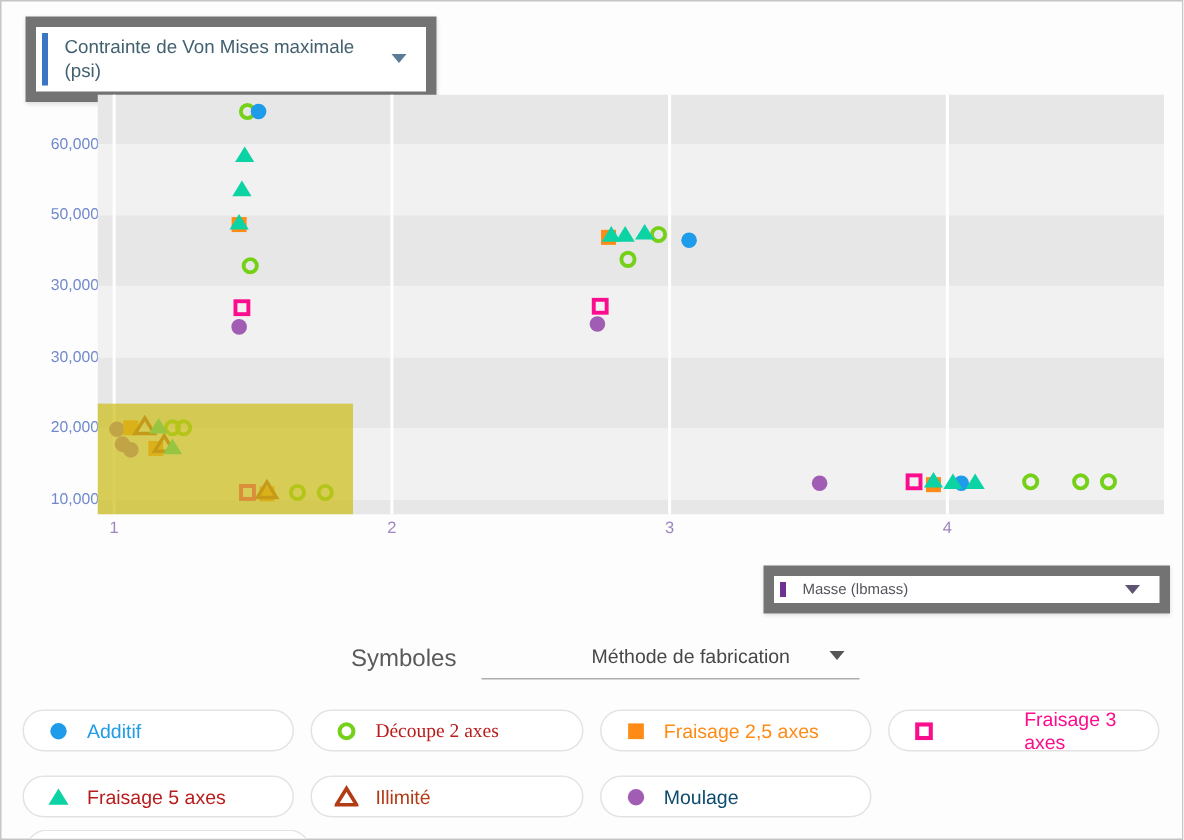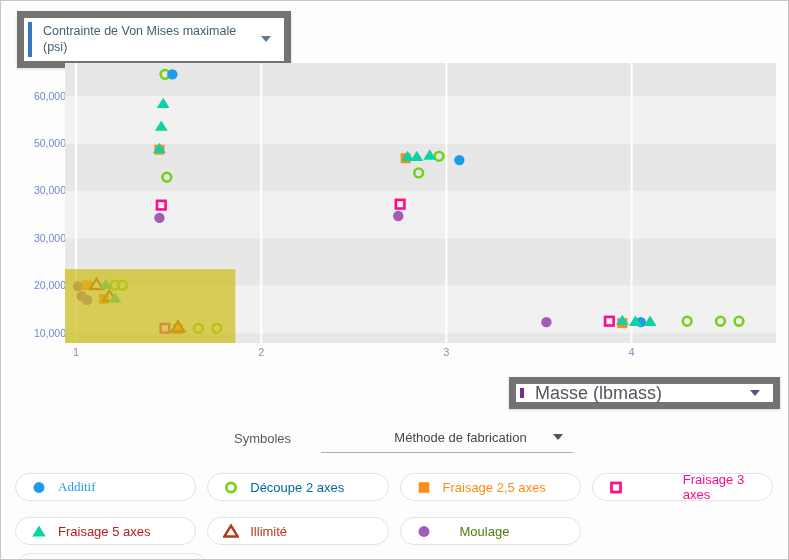--- a/index.html
+++ b/index.html
@@ -11,39 +11,39 @@
   
   .axis-select{
     position:absolute; box-sizing:border-box; background:#fff;
     border:7px solid #737373; box-shadow:0 1px 3px rgba(0,0,0,.14);
     display:flex; align-items:center;
   }
   .axis-select .accent{position:absolute; left:4px; top:4px; bottom:4px; width:4px;}
   .y-select{left:16px; top:10px; width:274px; min-height:42px; padding:5px 30px 5px 19px;}
   .y-select .lbl{font-size:12.5px; line-height:1.3; color:#42616f; width:220px;}
   .x-select{left:508px; top:376px; width:271px; height:32px; padding:0 30px 0 19px;}
-  .x-select .lbl{font-size:18px; color:#56555f;}
+  .x-select .lbl{font-size:10px; color:#56555f;}
   .caret{
     position:absolute; right:13px; top:50%; margin-top:-3px;
     width:0; height:0; border-left:5.5px solid transparent; border-right:5.5px solid transparent;
     border-top:6.5px solid #5b7b97;
   }
   .x-select .caret{border-top-color:#5c5470;}
   
   .plot-svg{position:absolute; left:64px; top:62px;}
   .ytick{
     position:absolute; left:0; width:65px; text-align:right;
     font-size:10.5px; color:#7088cc; height:13px; line-height:13px;
   }
   .xtick{
     position:absolute; top:344px; width:22px; text-align:center;
     font-size:11px; color:#9d86c2; height:14px; line-height:14px;
   }
   
-  .symbols-label{position:absolute; left:233px; top:430px; font-size:13px; color:#5a5a5a;}
+  .symbols-label{position:absolute; left:233px; top:430px; font-size:16px; color:#5a5a5a;}
   .symbols-select{
     position:absolute; left:320px; top:421px; width:252px; height:30px;
     border-bottom:1px solid #aeaeae; display:flex; align-items:center; justify-content:center;
   }
   .symbols-select .lbl{font-size:13px; color:#474747;padding-left:27px;}
   .symbols-select .caret{border-top-color:#555; right:10px;}
   
   .legend{
     position:absolute; left:14px; right:15px; top:472px;
     display:grid; grid-template-columns:repeat(4,1fr); column-gap:11px; row-gap:16px;
@@ -156,27 +156,27 @@
   <div class="symbols-select">
     <span class="lbl">Méthode de fabrication</span>
     <span class="caret"></span>
   </div>
 
   <div class="legend" id="legend">
       <div class="chip">
         <svg width="16" height="16">
           <circle cx="8" cy="8.5" r="5.460000000000001" fill="#1e9be9"></circle>
         </svg>
-        <span class="chip-label" style="color: rgb(30, 155, 233); font-family: Liberation Serif, serif;">Additif</span>
+        <span class="chip-label" style="color: rgb(30, 155, 233);">Additif</span>
       </div>
       <div class="chip">
         <svg width="16" height="16">
           <circle cx="8" cy="8.5" r="4.620000000000001" fill="none" stroke="#74d117" stroke-width="2.7300000000000004"></circle>
         </svg>
-        <span class="chip-label" style="color: #0369a1;">Découpe 2 axes</span>
+        <span class="chip-label" style="color: #b91c1c; font-family: Liberation Serif, serif;">Découpe 2 axes</span>
       </div>
       <div class="chip">
         <svg width="16" height="16">
           <rect x="2.75" y="3.25" width="10.5" height="10.5" fill="#ff8b17" stroke="none" stroke-width="2.7300000000000004"></rect>
         </svg>
         <span class="chip-label" style="color: rgb(255, 139, 23);">Fraisage 2,5 axes</span>
       </div>
       <div class="chip">
         <svg width="16" height="16">
           <rect x="3.4850000000000003" y="3.9850000000000003" width="9.03" height="9.03" fill="none" stroke="#fb0d8e" stroke-width="2.7300000000000004"></rect>
@@ -192,19 +192,19 @@
       <div class="chip">
         <svg width="16" height="16">
           <path d="M 8 2.62 L 14.72 13.498000000000001 L 1.2799999999999994 13.498000000000001 Z" fill="none" stroke="#b33c17" stroke-width="2.415"></path>
         </svg>
         <span class="chip-label" style="color: rgb(179, 60, 23);">Illimité</span>
       </div>
       <div class="chip">
         <svg width="16" height="16">
           <circle cx="8" cy="8.5" r="5.460000000000001" fill="#a15db3"></circle>
         </svg>
-        <span class="chip-label" style="color: #4d7c0f; margin-left: 17px;">Moulage</span>
+        <span class="chip-label" style="color: #0c4a6e;">Moulage</span>
       </div>
     </div>
 
   <div class="partial-chip"></div>
 
 </div>
 
 </body></html>

